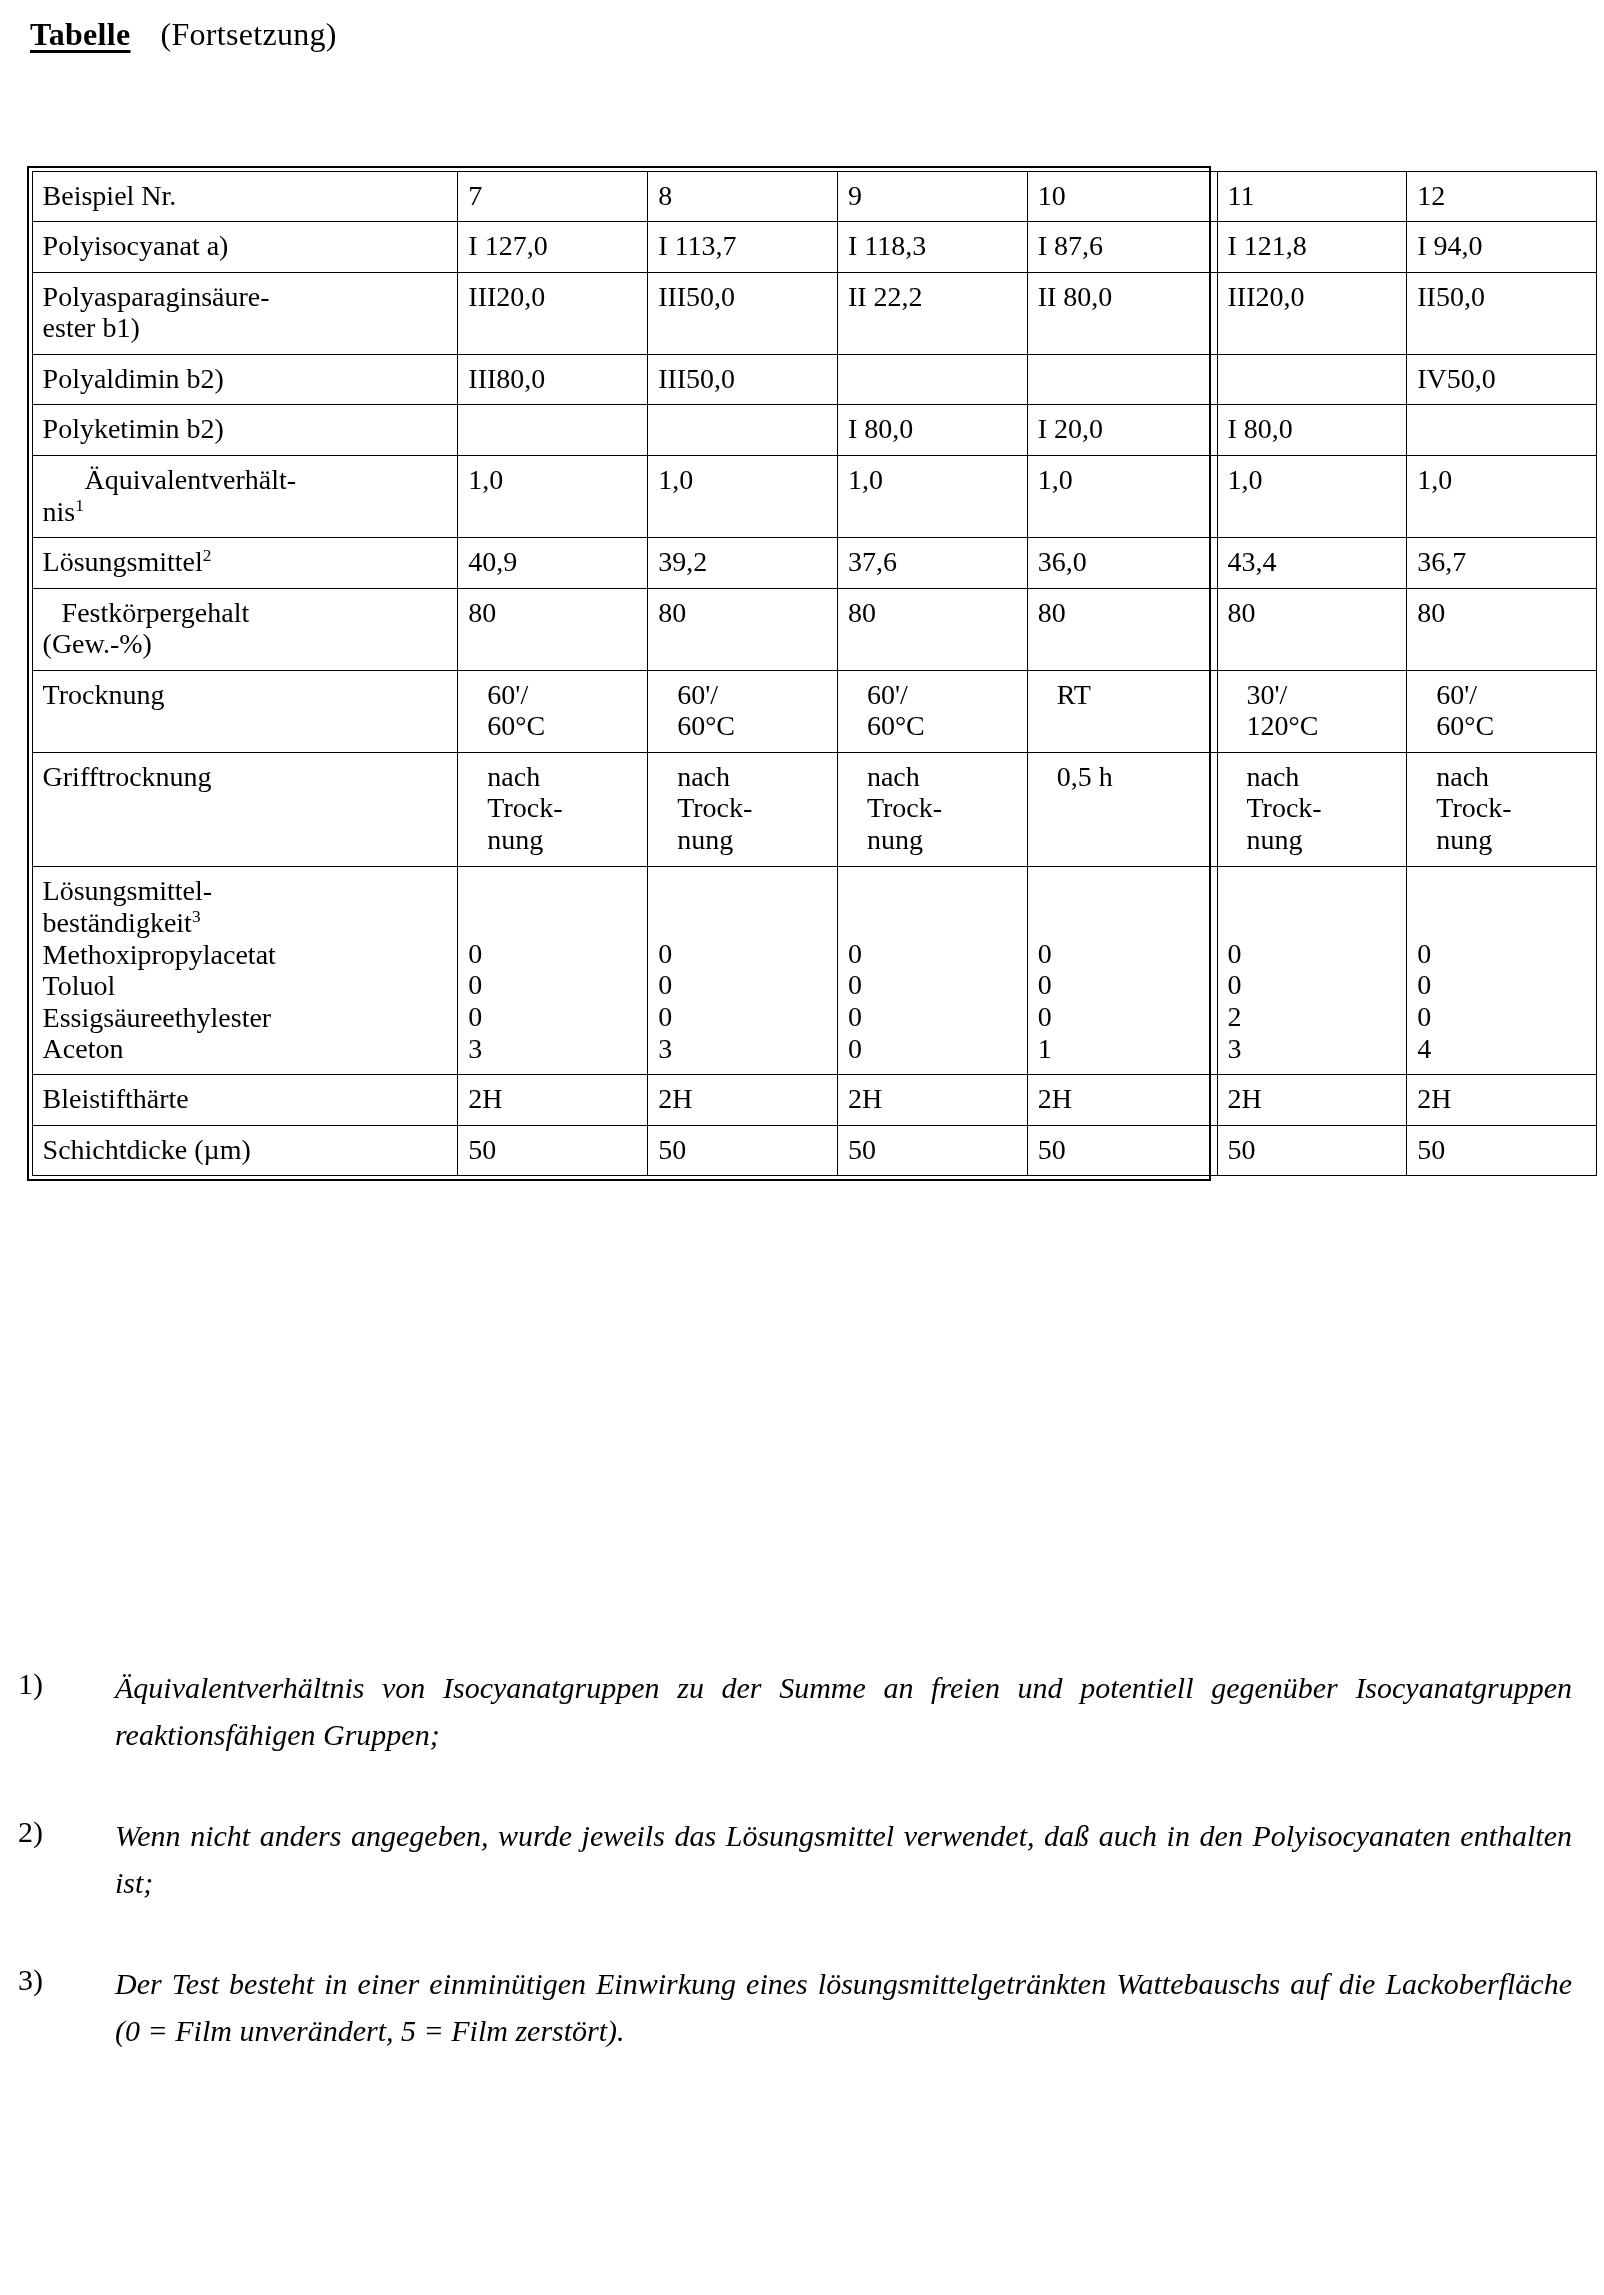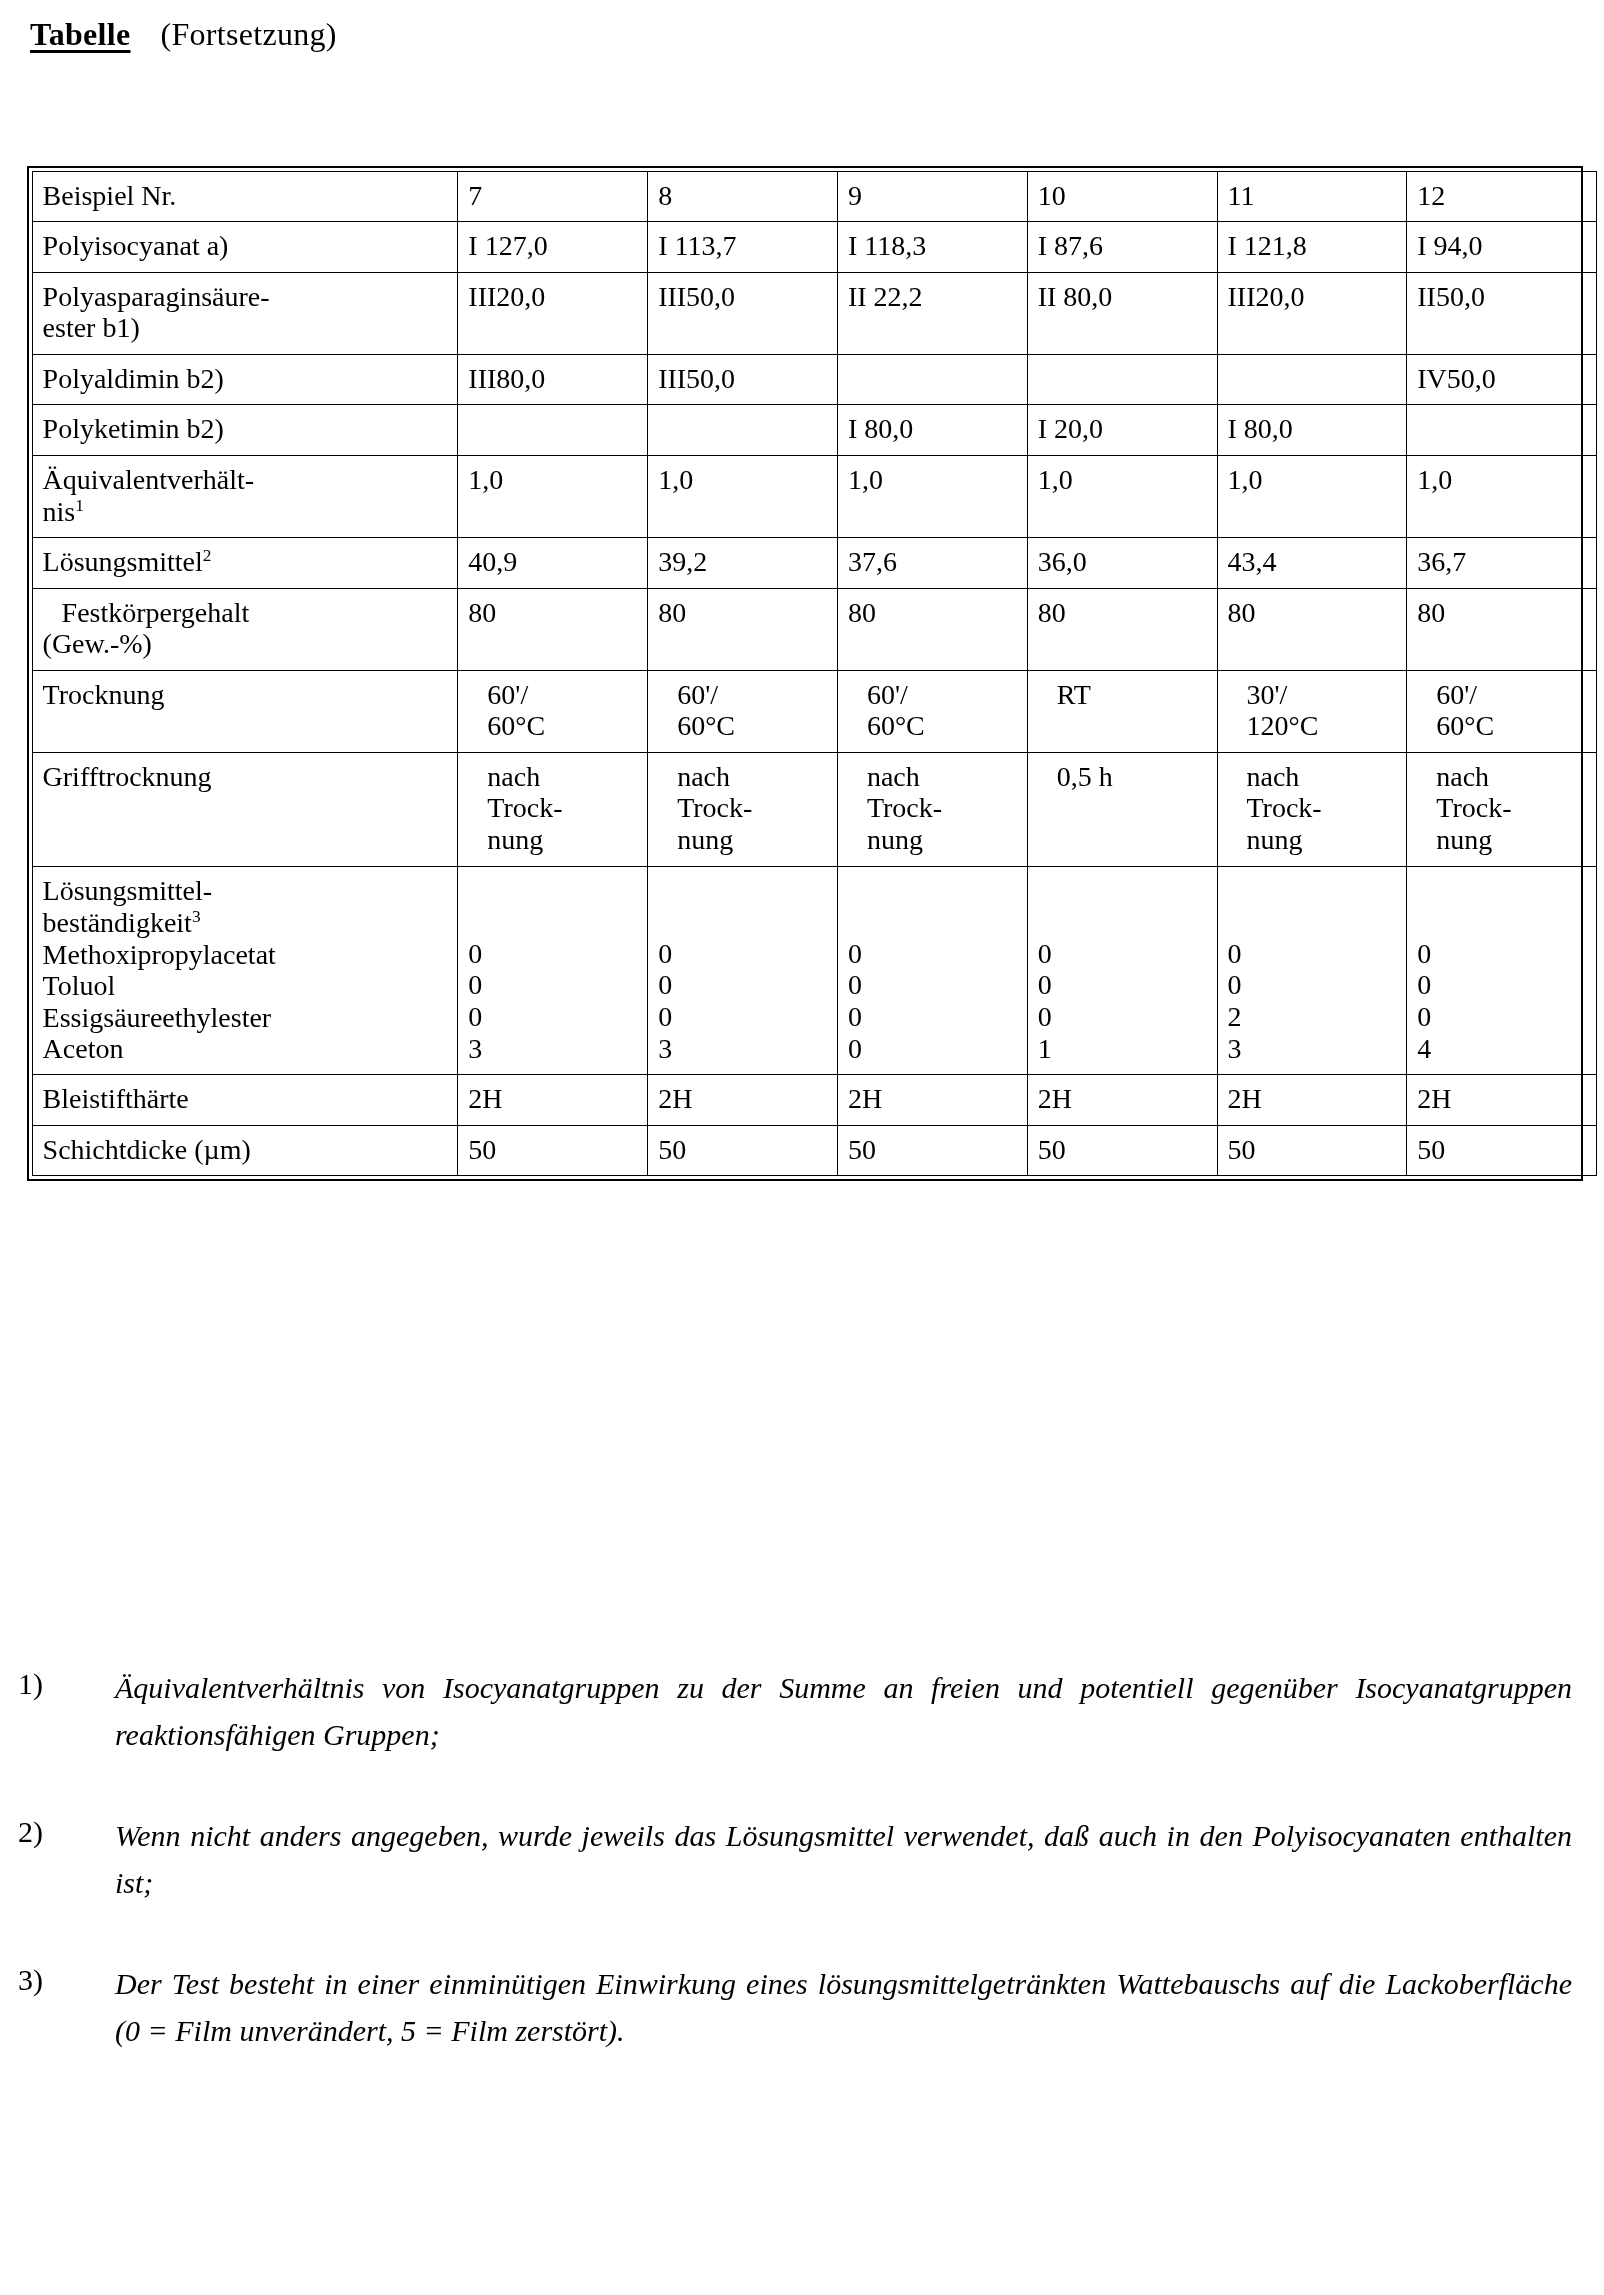--- a/index.html
+++ b/index.html
@@ -42,21 +42,21 @@
   }
   .title-sub {
     font-weight: normal;
   }
 
   
   .table-wrap {
     position: absolute;
     left: 27px;
     top: 166px;
-    width: 1556px;
+    width: 1184px;
     border: 2.7px solid #000;
     padding: 2.7px;
     box-sizing: border-box;
     background: #fff;
   }
   table.tbl {
     width: 100%;
     border-collapse: collapse;
     table-layout: fixed;
     font-size: 28px;
@@ -171,21 +171,21 @@
             <td class="label">Polyketimin b2)</td>
             <td class="val">&nbsp;</td>
             <td class="val">&nbsp;</td>
             <td class="val">I 80,0</td>
             <td class="val">I 20,0</td>
             <td class="val">I 80,0</td>
             <td class="val">&nbsp;</td>
           </tr>
           <tr>
             <td class="label">
-              <span style="display: block;">Äquivalentverhält-</span>
+              <span style="display: block; margin-left: 42px;">Äquivalentverhält-</span>
               <span style="display: block;">nis<sup>1</sup></span>
             </td>
             <td class="val">1,0</td>
             <td class="val">1,0</td>
             <td class="val">1,0</td>
             <td class="val">1,0</td>
             <td class="val">1,0</td>
             <td class="val">1,0</td>
           </tr>
           <tr>

